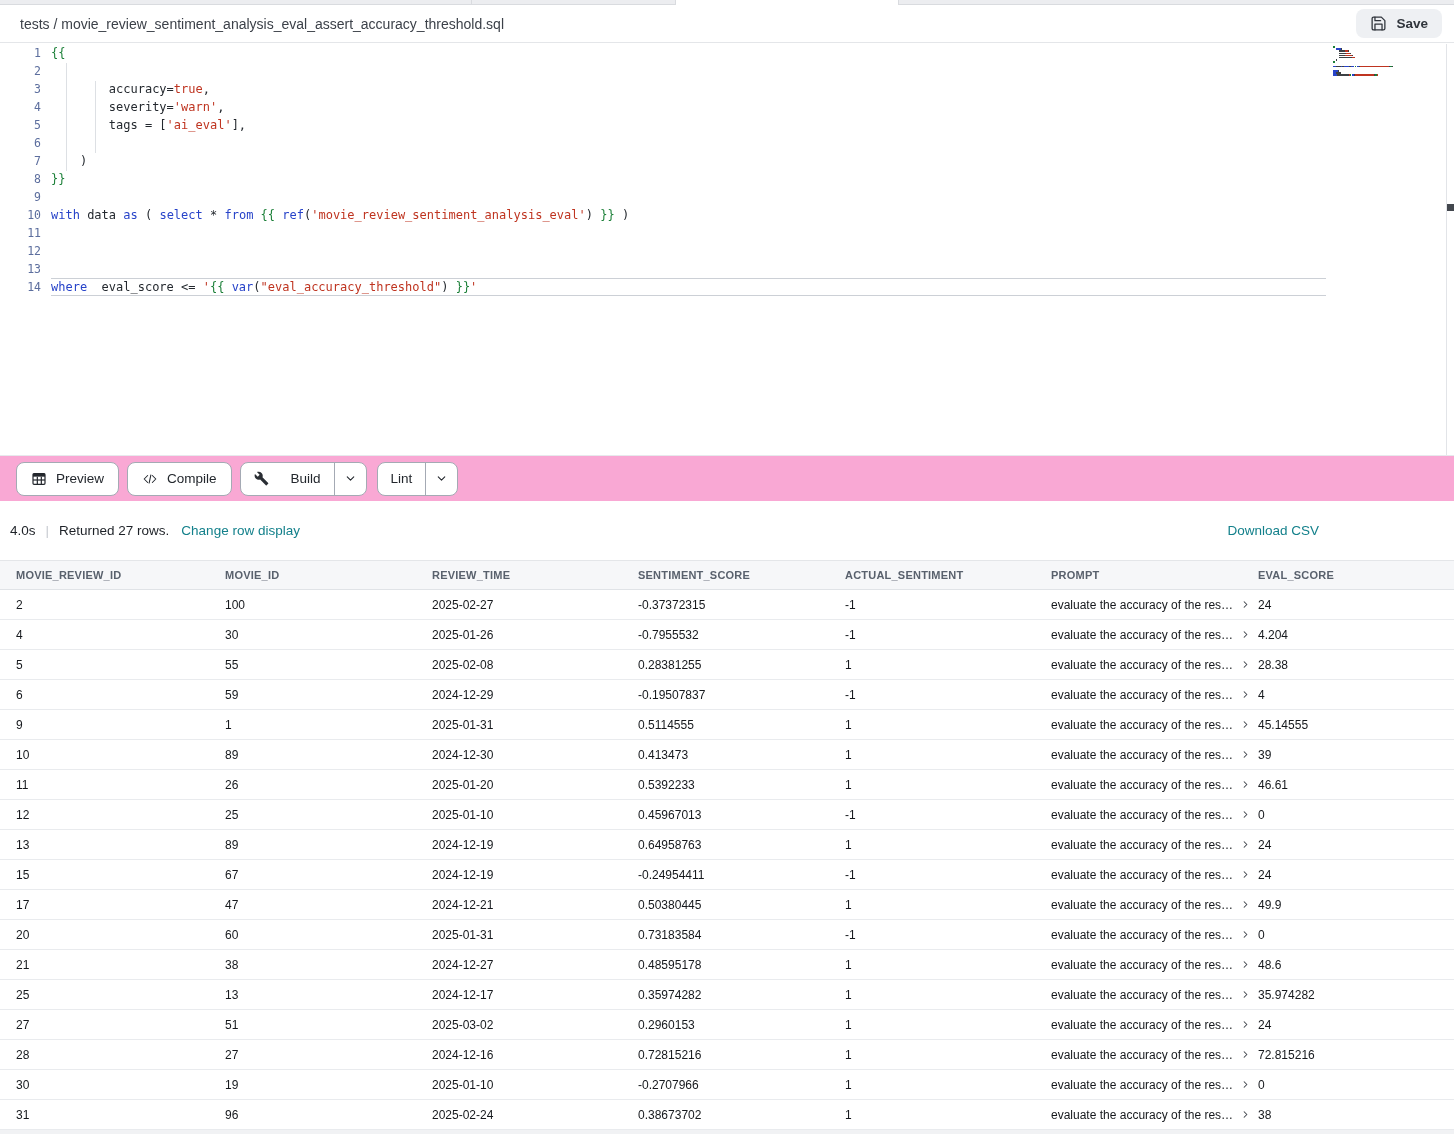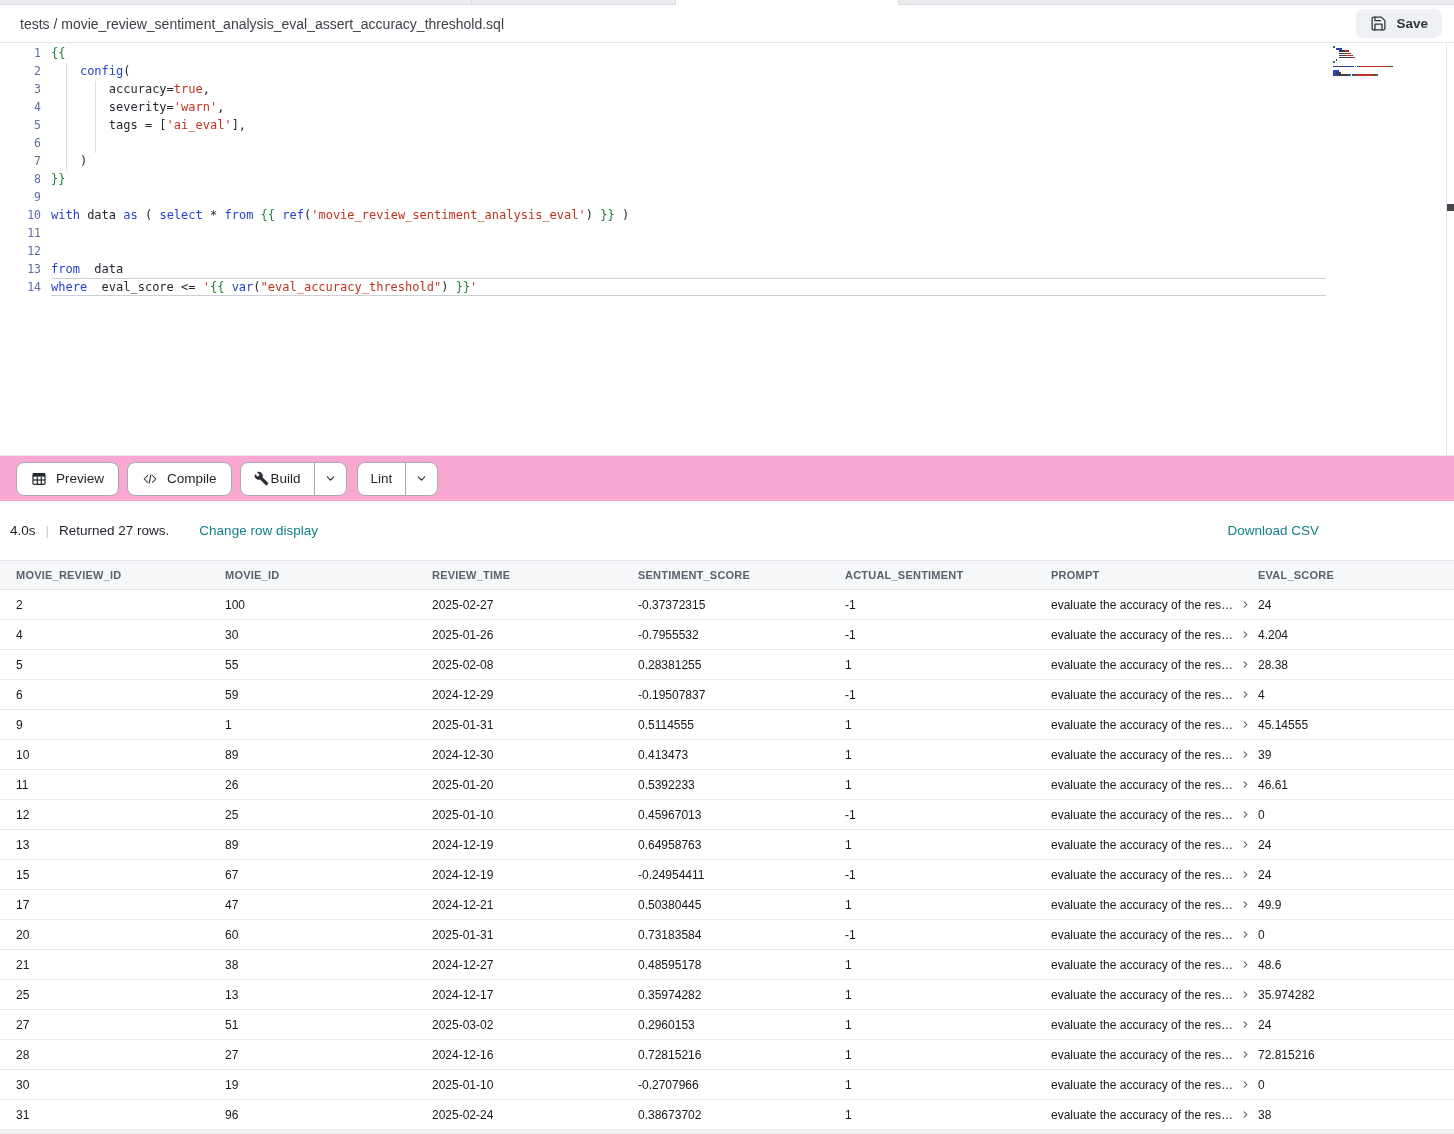--- a/index.html
+++ b/index.html
@@ -39,34 +39,34 @@
   .scroll-handle { position:absolute; right:0; top:160px; width:7px; height:7px; background:#43474e; }
   
   .actionbar { position:absolute; top:455px; left:0; width:1454px; height:46px;
     border-top:1px solid #e7e9ec; display:flex; align-items:center; padding-left:16px; background:#f9a8d4; }
   .btn, .split { font-size:13.5px; color:#23272d; }
   .btn { height:34px; display:inline-flex; align-items:center; gap:9px; background:#fff;
     border:1px solid #a4aab4; border-radius:8px; padding:0 14px; margin-right:8px; cursor:pointer;
     font-family:"Liberation Sans",sans-serif; }
   .split { height:34px; display:inline-flex; align-items:stretch; border:1px solid #a4aab4;
     border-radius:8px; overflow:hidden; margin-right:10px; background:#fff; }
-  .seg-main { display:inline-flex; align-items:center; gap:2px; padding:0 13px; cursor:pointer; }
+  .seg-main { display:inline-flex; align-items:center; gap:22px; padding:0 13px; cursor:pointer; }
   .seg-chev { display:inline-flex; align-items:center; justify-content:center; width:32px;
     border-left:1px solid #a4aab4; cursor:pointer; }
   .tabs { margin-left:48px; flex:1; align-self:stretch; display:flex; align-items:center;
     gap:34px; border-bottom:1px solid #e7e9ec; }
   .tab { position:relative; height:100%; display:flex; align-items:center;
     font-size:13.5px; color:#2a2e34; cursor:pointer; }
   .tab.active::after { content:""; position:absolute; left:-15px; right:-15px; bottom:-1px;
     height:3px; background:var(--tabline); }
   
   .statusbar { position:absolute; top:501px; left:0; width:1328px; height:59px;
     display:flex; align-items:center; padding:0 9px 0 10px; font-size:13.5px; color:#1d2127; }
   .sb-sep { color:#c6cad0; margin:0 10px; }
-  .sb-link { color:var(--link); margin-left:30px; cursor:pointer;text-align:center; }
+  .sb-link { color:var(--link); margin-left:12px; cursor:pointer;text-align:center; }
   .sb-download { margin-left:auto; color:var(--link); cursor:pointer; }
   
   .results { position:absolute; top:560px; left:0; width:1454px; }
   .thead, .trow { display:grid; grid-template-columns:209px 207px 206px 207px 206px 207px auto;
     padding-left:16px; align-items:center; }
   .thead { height:30px; background:#f6f7f9; border-top:1px solid #e4e6e9;
     border-bottom:1px solid #e0e3e7; font-size:11px; font-weight:700; color:#59616d;
     letter-spacing:.02em; }
   .trow { height:30px; border-bottom:1px solid #e9ebee; font-size:12px; color:#15181c; background:#fff; }
   .prompt-cell { display:flex; align-items:center; gap:7px; }
@@ -94,32 +94,32 @@
     </span>
     <span>Save</span>
   </button>
 </div>
 
 <div class="editor">
   <div class="iguide" style="left:66px; top:19px; height:108px;"></div>
   <div class="iguide" style="left:95px; top:37px; height:72px;"></div>
   <div>
       <div class="code-line"><span class="gutter">1</span><span class="line-body"><span class="tok-jinja">{{</span></span></div>
-      <div class="code-line"><span class="gutter">2</span><span class="line-body"><span class="tok-sp">    </span><span class="tok-kw">config</span><span class="tok-txt">(</span></span></div>
+      <div class="code-line"><span class="gutter">2</span></div>
       <div class="code-line"><span class="gutter">3</span><span class="line-body"><span class="tok-sp">        </span><span class="tok-txt">accuracy=</span><span class="tok-str">true</span><span class="tok-txt">,</span></span></div>
       <div class="code-line"><span class="gutter">4</span><span class="line-body"><span class="tok-sp">        </span><span class="tok-txt">severity=</span><span class="tok-str">'warn'</span><span class="tok-txt">,</span></span></div>
       <div class="code-line"><span class="gutter">5</span><span class="line-body"><span class="tok-sp">        </span><span class="tok-txt">tags = [</span><span class="tok-str">'ai_eval'</span><span class="tok-txt">],</span></span></div>
       <div class="code-line"><span class="gutter">6</span></div>
       <div class="code-line"><span class="gutter">7</span><span class="line-body"><span class="tok-sp">    </span><span class="tok-txt">)</span></span></div>
       <div class="code-line"><span class="gutter">8</span><span class="line-body"><span class="tok-jinja">}}</span></span></div>
       <div class="code-line"><span class="gutter">9</span><span class="line-body"></span></div>
       <div class="code-line"><span class="gutter">10</span><span class="line-body"><span class="tok-kw">with</span><span class="tok-txt"> data </span><span class="tok-kw">as</span><span class="tok-txt"> ( </span><span class="tok-kw">select</span><span class="tok-txt"> * </span><span class="tok-kw">from</span><span class="tok-sp"> </span><span class="tok-jinja">{{</span><span class="tok-sp"> </span><span class="tok-kw">ref</span><span class="tok-txt">(</span><span class="tok-str">'movie_review_sentiment_analysis_eval'</span><span class="tok-txt">)</span><span class="tok-sp"> </span><span class="tok-jinja">}}</span><span class="tok-txt"> )</span></span></div>
       <div class="code-line"><span class="gutter">11</span><span class="line-body"></span></div>
       <div class="code-line"><span class="gutter">12</span></div>
-      <div class="code-line"><span class="gutter">13</span><span class="line-body"><span class="tok-kw">from</span><span class="tok-txt">  data</span></span></div>
+      <div class="code-line"><span class="gutter">13</span></div>
       <div class="code-line active"><span class="gutter">14</span><span class="line-body"><span class="tok-kw">where</span><span class="tok-txt">  eval_score &lt;= </span><span class="tok-str">'</span><span class="tok-jinja">{{</span><span class="tok-sp"> </span><span class="tok-kw">var</span><span class="tok-txt">(</span><span class="tok-str">"eval_accuracy_threshold"</span><span class="tok-txt">)</span><span class="tok-sp"> </span><span class="tok-jinja">}}</span><span class="tok-str">'</span></span></div>
     </div>
   <div class="minimap">
       <div class="mini-line">
         <span class="mini-tok" style="width: 1.5px; background: rgb(26, 127, 55);"></span>
       </div>
       <div class="mini-line">
         <span class="mini-tok" style="width: 3px; background: transparent;"></span>
         <span class="mini-tok" style="width: 4.5px; background: rgb(39, 67, 201);"></span>
         <span class="mini-tok" style="width: 0.75px; background: rgb(60, 64, 67);"></span>

